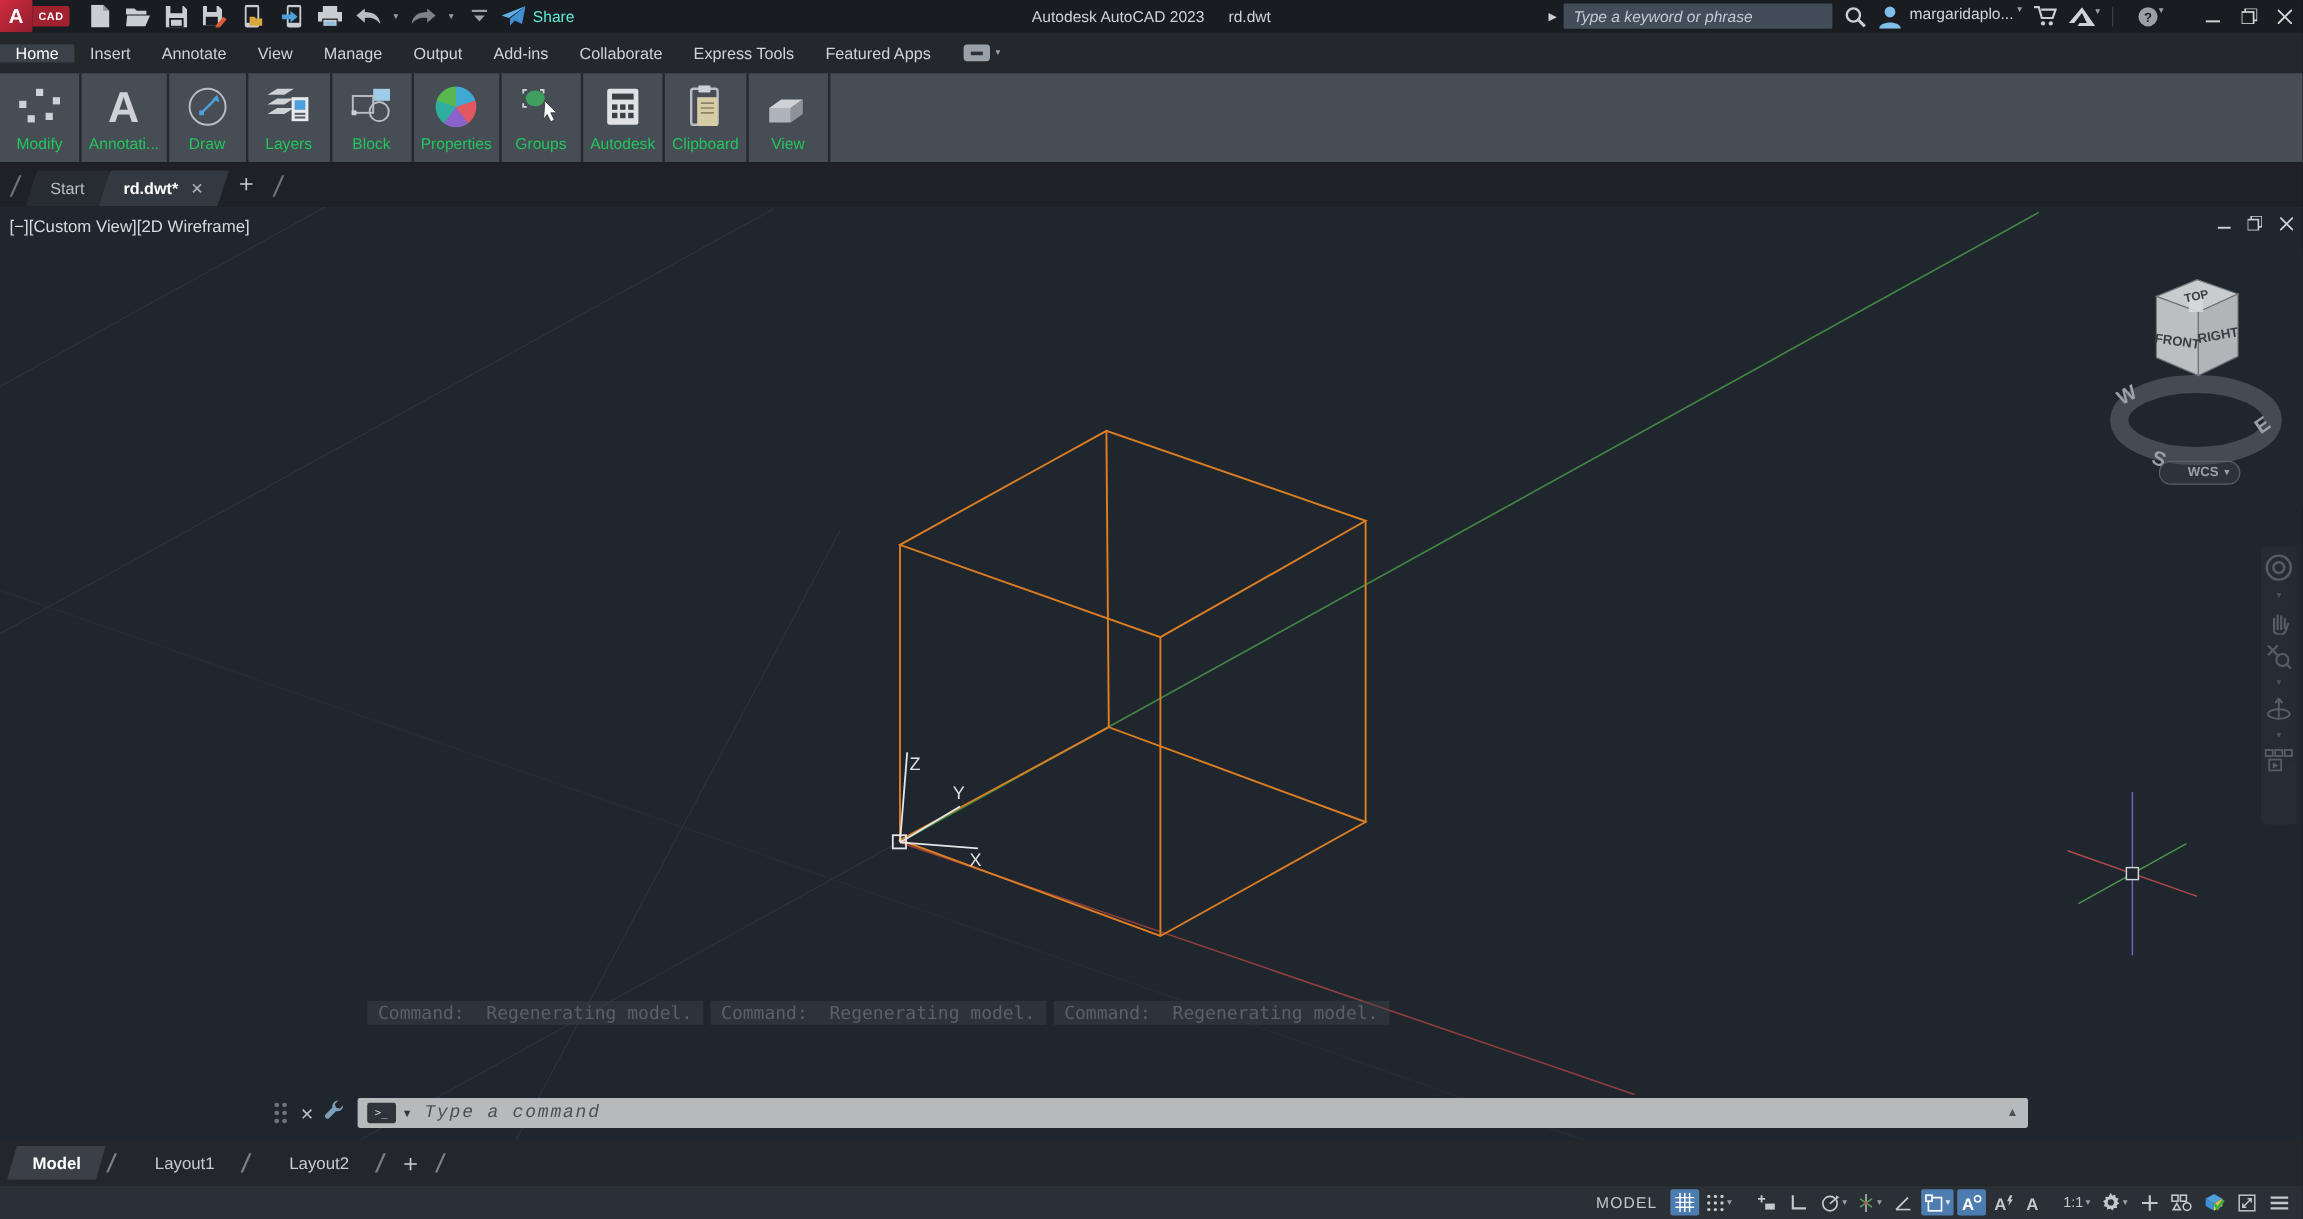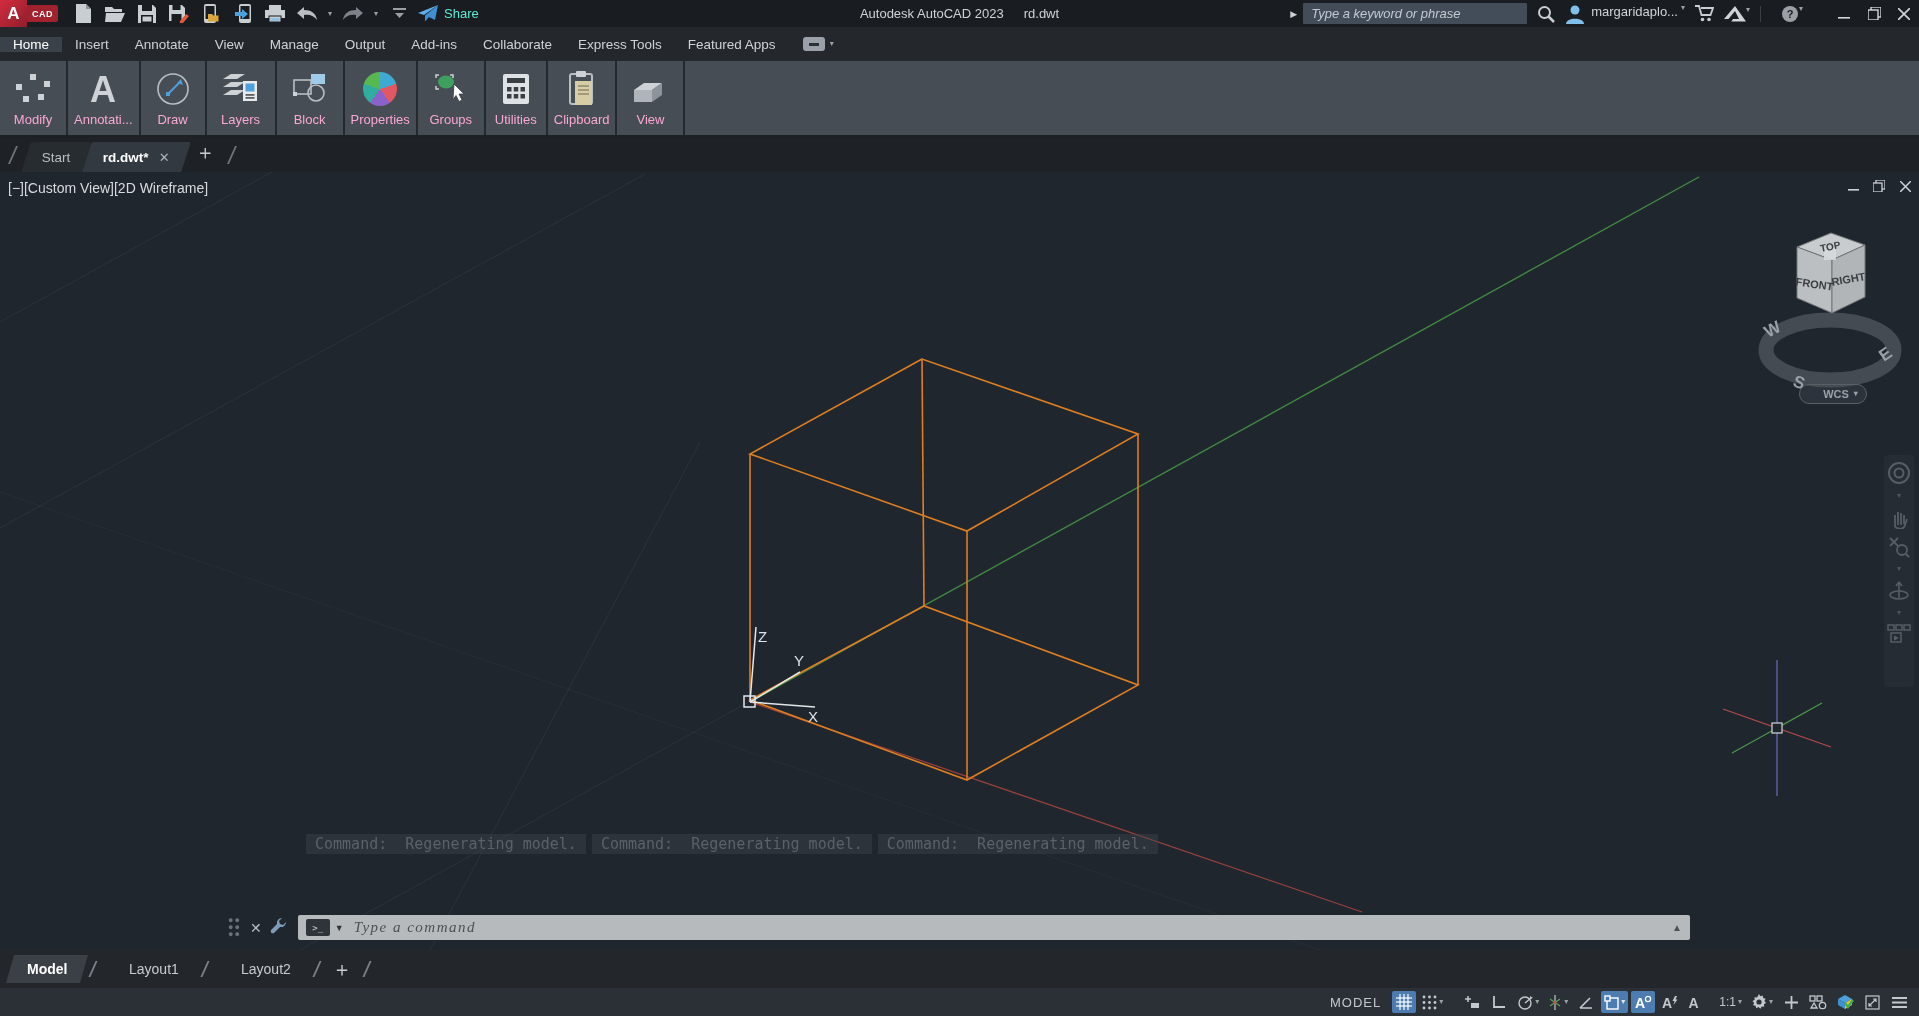--- a/index.html
+++ b/index.html
@@ -40,21 +40,21 @@
   .ribbon-toggle { display:flex; align-items:center; gap:5px; margin-left:14px; cursor:pointer; }
   .ribbon-toggle .box { width:22px; height:14px; background:#9aa1a8; border-radius:3px;
     display:flex; align-items:center; justify-content:center; }
   .ribbon-toggle .box i { display:block; width:10px; height:3px; background:#2c3136; }
 
   
   .ribbon { position:absolute; left:0; top:61px; width:100%; height:76px; background:#474d54;
     border-bottom:2px solid #1c2023; display:flex; }
   .panel { display:flex; flex-direction:column; border-right:2px solid #25292e; cursor:pointer; }
   .panel-icon { flex:1; display:flex; align-items:center; justify-content:center; padding:4px 14px 0; }
-  .panel-label { height:23px; font-size:13px; color:#f9a8d4; text-align:center; padding:0 6px 4px; }
+  .panel-label { height:23px; font-size:13px; color:#22c55e; text-align:center; padding:0 6px 4px; }
 
   
   .filetabs { position:absolute; left:0; top:137px; width:100%; height:35px; background:#1e2226;
     display:flex; align-items:flex-end; color:#b9bfc5; }
   .slash { width:2px; height:18px; background:#6d7278; transform:skewX(-24deg); margin:0 12px 8px; }
   .ftab { height:30px; display:flex; align-items:center; padding:0 16px; transform:skewX(-18deg);
     border-radius:2px 2px 0 0; cursor:pointer; }
   .ftab > * { transform:skewX(18deg); }
   .ftab.start { background:#272c31; }
   .ftab.start span { font-size:13.5px; color:#b9bfc5; }
@@ -87,21 +87,21 @@
   .cmd-row { font-family:"DejaVu Sans Mono", monospace; font-size:15px; color:#5b6168;
     background:rgba(62,68,76,.45); padding:1px 9px; white-space:pre; }
   .cmdline { position:absolute; left:228px; top:742px; width:1462px; height:27px; display:flex; align-items:center; }
   .cmd-grip { color:#6d7379; font-size:9px; letter-spacing:1px; line-height:.8; width:14px; cursor:grab; }
   .cmd-x { color:#b9bec4; font-size:14px; margin:0 8px; cursor:pointer; }
   .cmd-wrench { margin-right:10px; cursor:pointer; }
   .cmd-bar { flex:1; height:25px; background:#b7babd; border-radius:2px; display:flex; align-items:center; padding:0 8px; }
   .cmd-prompt { width:24px; height:17px; background:#2f343a; border-radius:2px; color:#cfd4d8;
     font-size:9px; display:flex; align-items:center; justify-content:center; font-family:"DejaVu Sans Mono",monospace; }
   .cmd-caret { color:#2f343a; font-size:9px; margin:0 10px 0 5px; }
-  .cmd-input { flex:1; border:none; background:transparent; outline:none; font-family:Liberation Serif, serif;
+  .cmd-input { flex:1; border:none; background:transparent; outline:none; font-family:Liberation Mono, monospace;
     font-size:15px; font-style:italic; letter-spacing:1.5px; color:#7f1d1d; }
   .cmd-input::placeholder { color:#4a5056; }
   .cmd-up { color:#4a5056; font-size:10px; cursor:pointer; }
 
   
   .layouttabs { position:absolute; left:0; top:950px; width:100%; height:38px; background:#23272c;
     display:flex; align-items:center; color:#c7ccd1; }
   .ltab { height:28px; display:flex; align-items:center; padding:0 17px; transform:skewX(-16deg);
     margin-left:10px; cursor:pointer; font-size:14px; }
   .ltab > span { transform:skewX(16deg); display:block; }
@@ -373,21 +373,21 @@
               <rect x="7" y="6" width="18" height="5"></rect>
               <rect x="7" y="15" width="4.5" height="4.5"></rect>
               <rect x="13.75" y="15" width="4.5" height="4.5"></rect>
               <rect x="20.5" y="15" width="4.5" height="4.5"></rect>
               <rect x="7" y="22" width="4.5" height="4.5"></rect>
               <rect x="13.75" y="22" width="4.5" height="4.5"></rect>
               <rect x="20.5" y="22" width="4.5" height="4.5"></rect>
             </g>
           </svg>
       </div>
-      <div class="panel-label">Utilities</div>
+      <div class="panel-label">Autodesk</div>
     </div>
     <div class="panel">
       <div class="panel-icon">
         <svg width="32" height="36" viewBox="0 0 32 36">
             <rect x="4" y="3" width="22" height="30" rx="2" fill="none" stroke="#b9bec4" stroke-width="2"></rect>
             <rect x="10" y="0" width="10" height="6" rx="1" fill="#ced2d6"></rect>
             <rect x="9" y="10" width="17" height="24" fill="#d6cda6"></rect>
             <g stroke="#8a8468" stroke-width="1.4">
               <line x1="12" y1="15" x2="23" y2="15"></line>
               <line x1="12" y1="19" x2="23" y2="19"></line>

